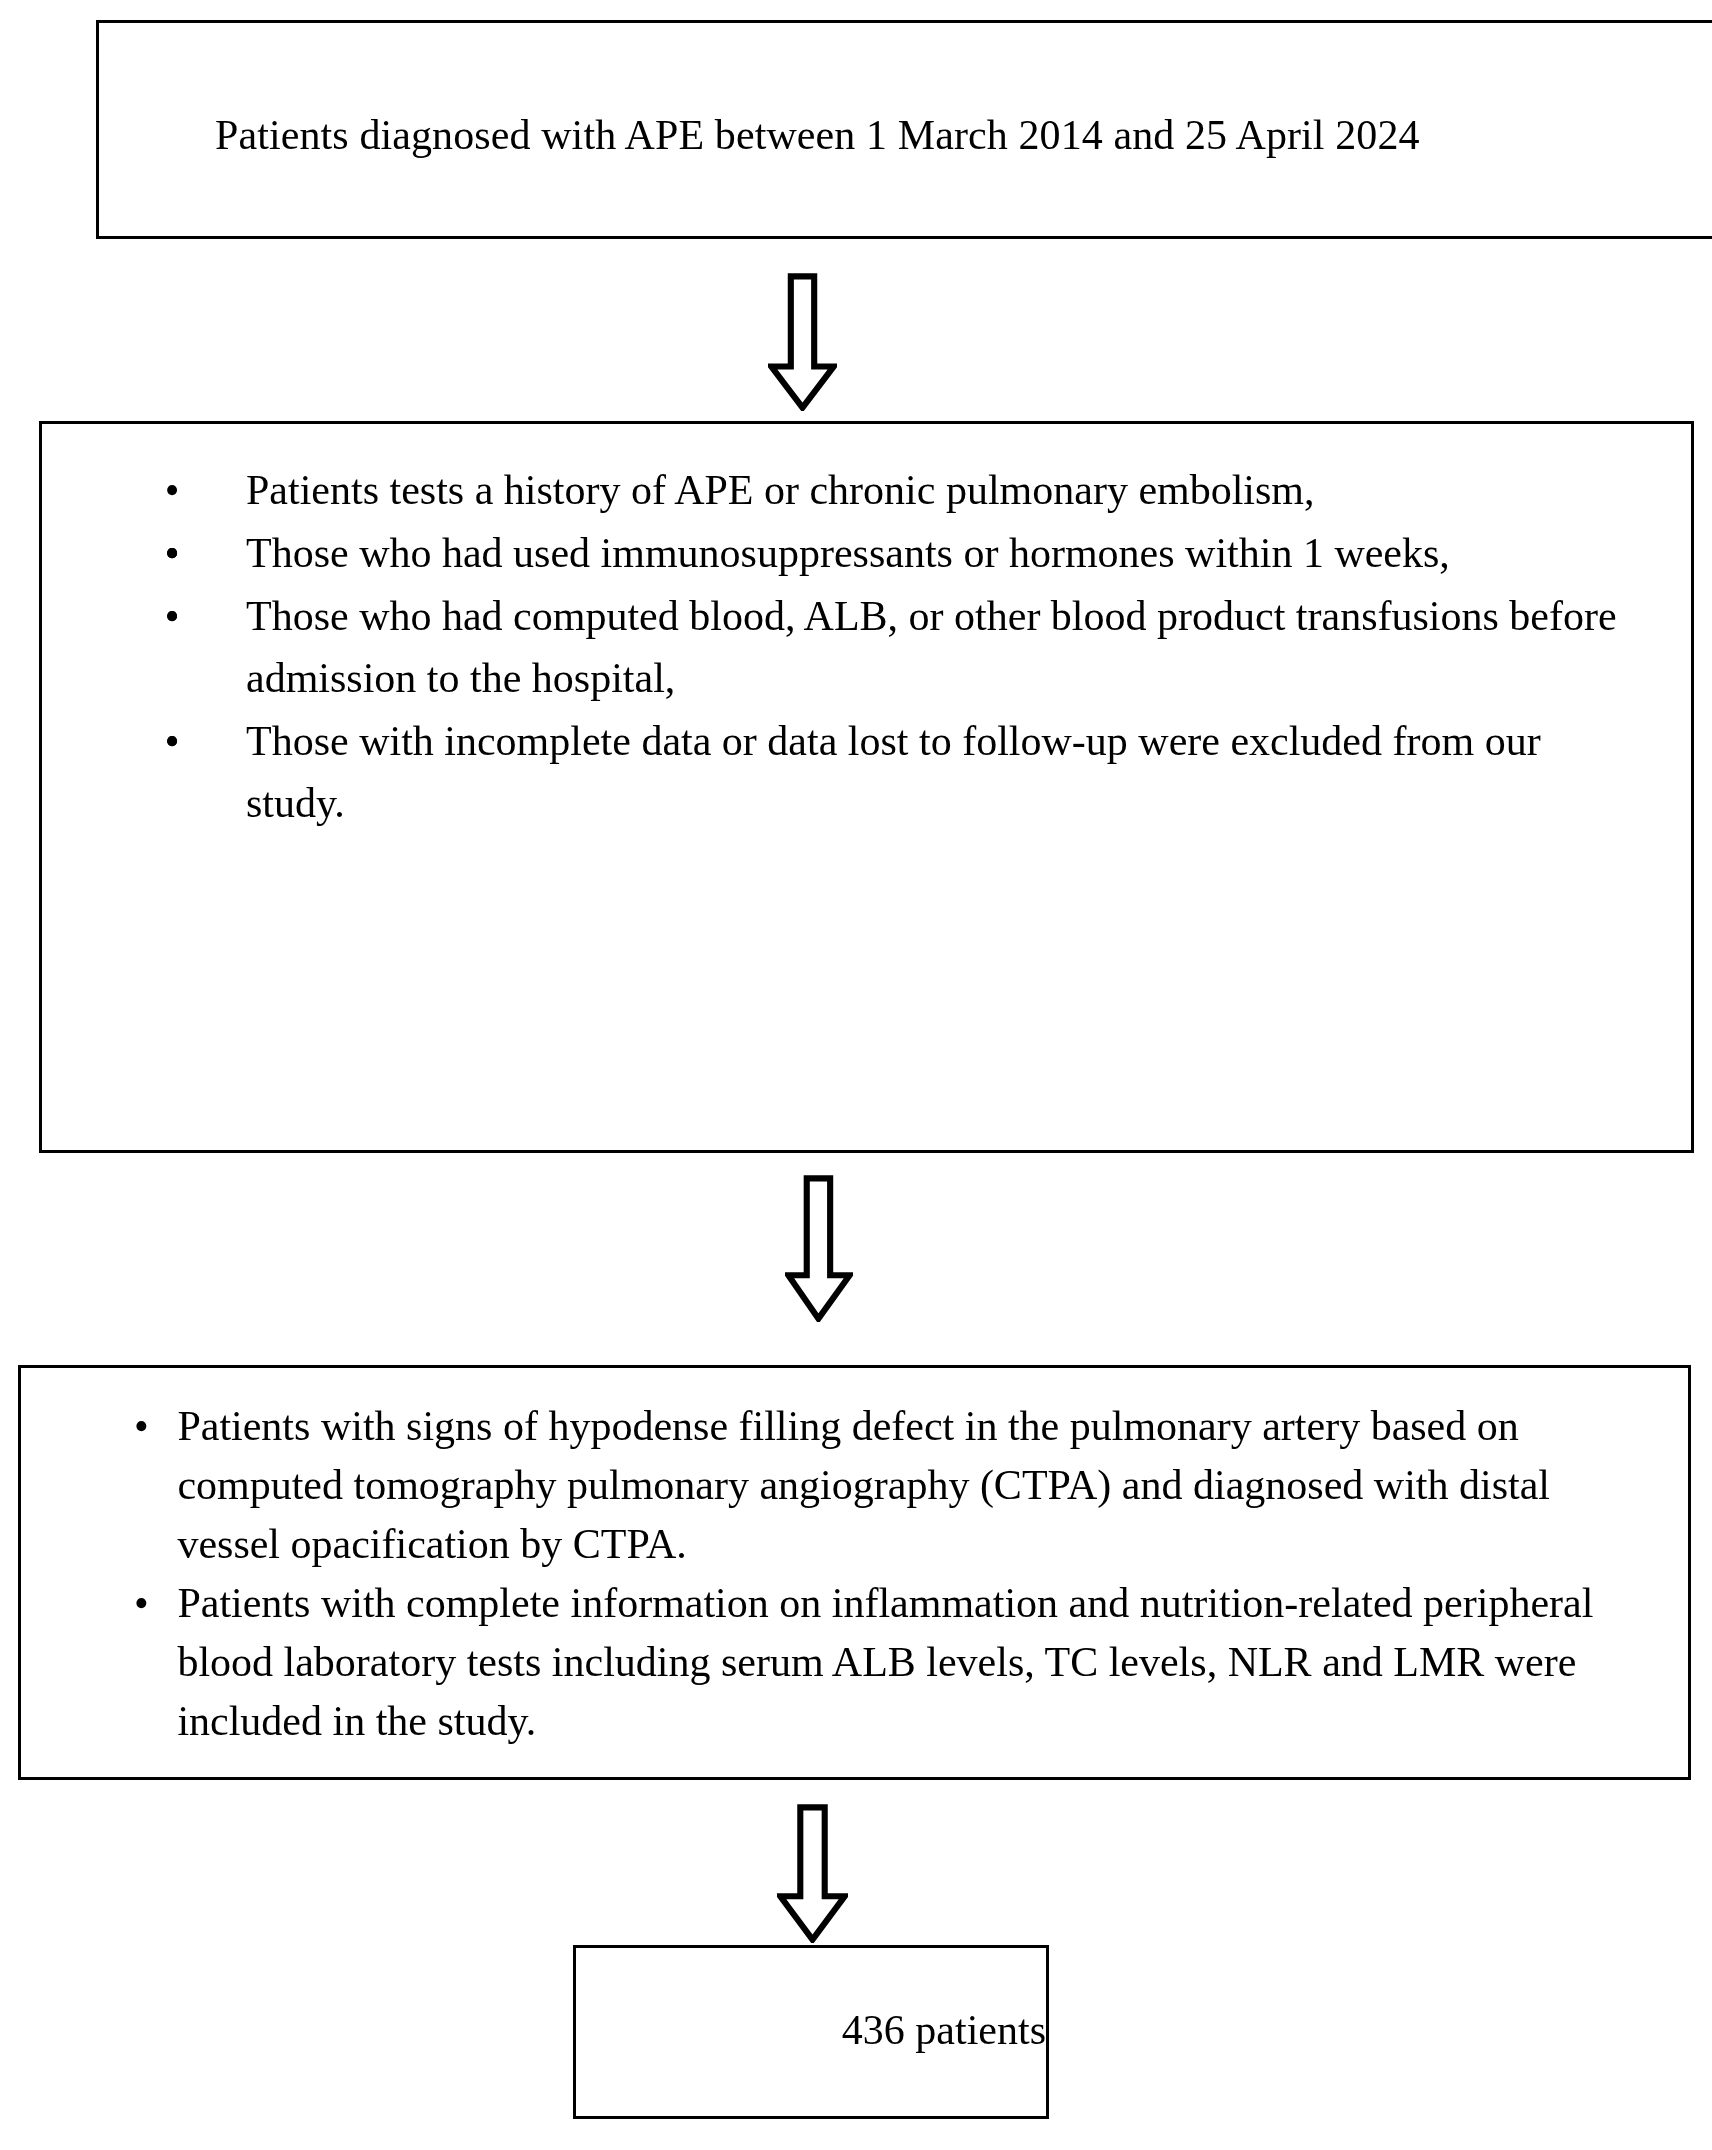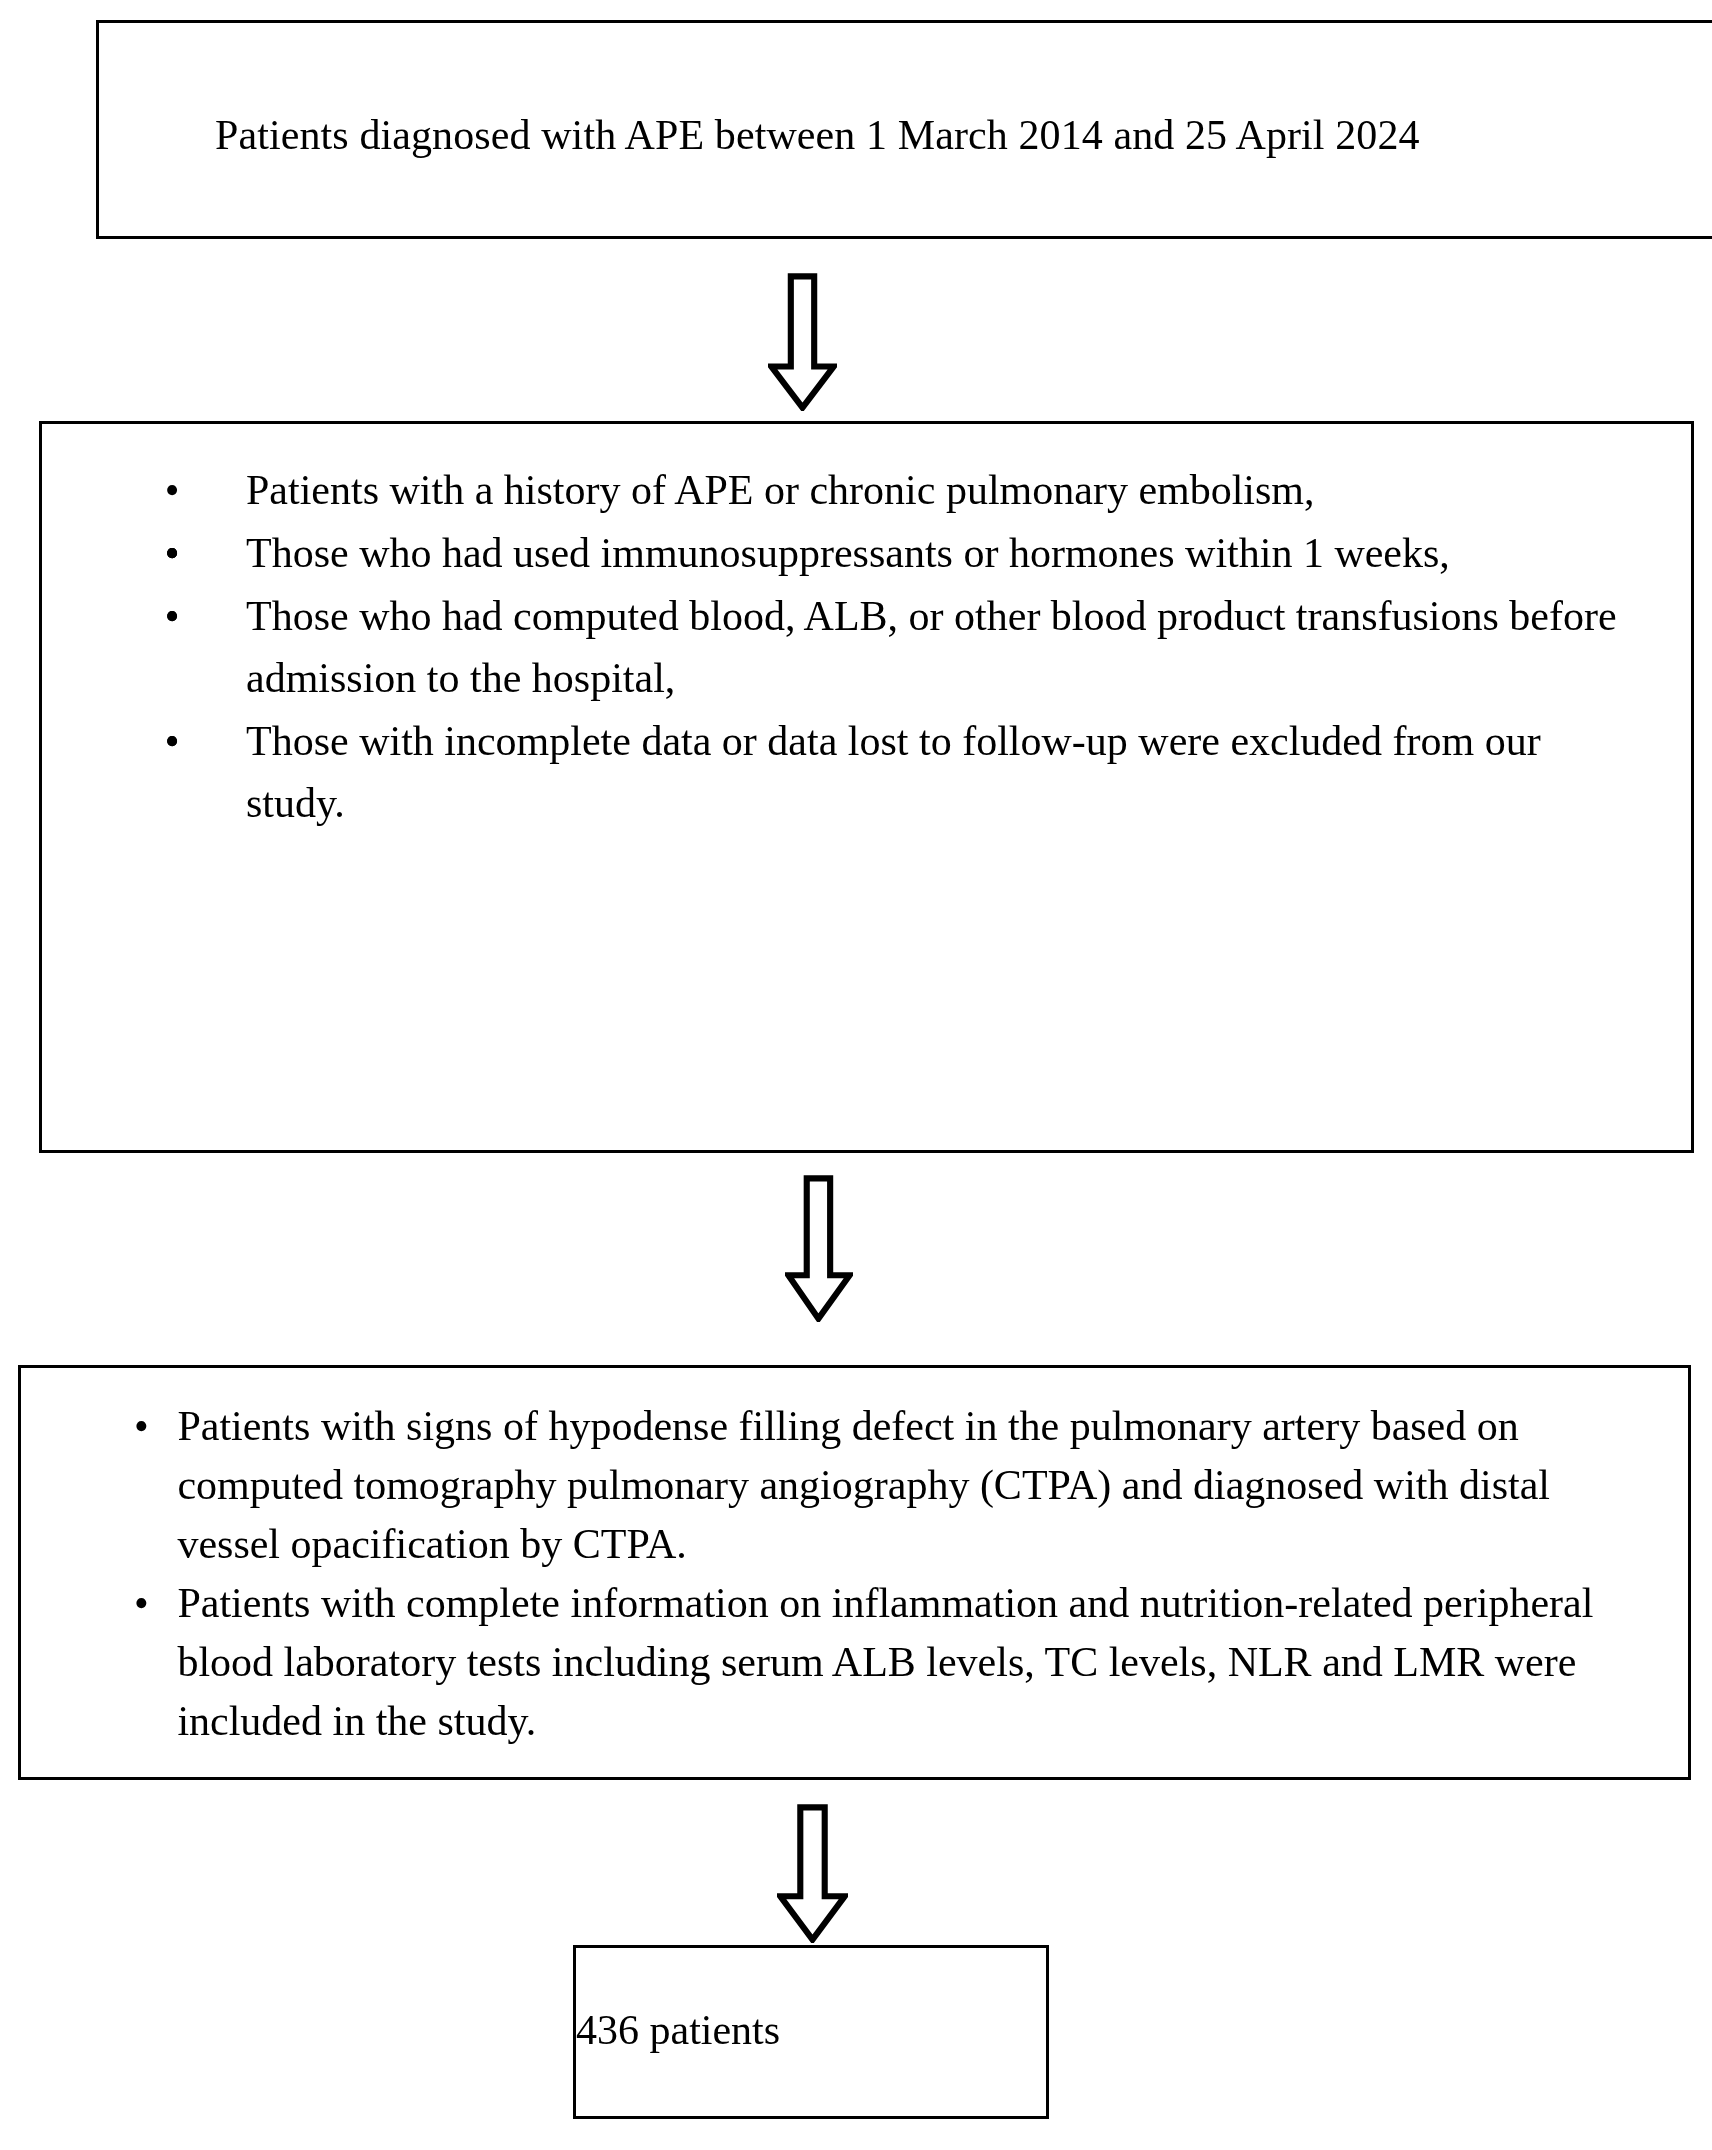--- a/index.html
+++ b/index.html
@@ -113,21 +113,21 @@
     left: 573px;
     top: 1945px;
     width: 476px;
     height: 174px;
   }
   #box-final-count .count-text {
     position: absolute;
     left: 0;
     right: 0;
     top: 54px;
-    text-align: left;
+    text-align: right;
     font-size: 42px;
     line-height: 56px;
     white-space: nowrap;
   }
 
   
   .flow-arrow {
     position: absolute;
   }
   .flow-arrow svg {
@@ -151,21 +151,21 @@
   <div class="flow-arrow" id="arrow-1">
     <svg viewBox="0 0 124 248" preserveAspectRatio="none" aria-hidden="true">
       <polygon points="41,6 83,6 83,168 118,168 62,242 6,168 41,168" fill="#ffffff" stroke="#000000" stroke-width="11" stroke-linejoin="miter"></polygon>
     </svg>
   </div>
 
   <div class="flow-box" id="box-exclusion-criteria">
     <ul class="bullet-list">
       <li class="bullet-item">
         <span class="bullet-marker">•</span>
-        <span>Patients with a history of APE or chronic pulmonary embolism,</span>
+        <span>Patients tests a history of APE or chronic pulmonary embolism,</span>
       </li>
       <li class="bullet-item">
         <span class="bullet-marker">•</span>
       </li>
       <li class="bullet-item">
         <span class="bullet-marker">•</span>
       </li>
       <li class="bullet-item">
         <span class="bullet-marker">•</span>
         <span>Those who had used immunosuppressants or hormones within 1 weeks,</span>

